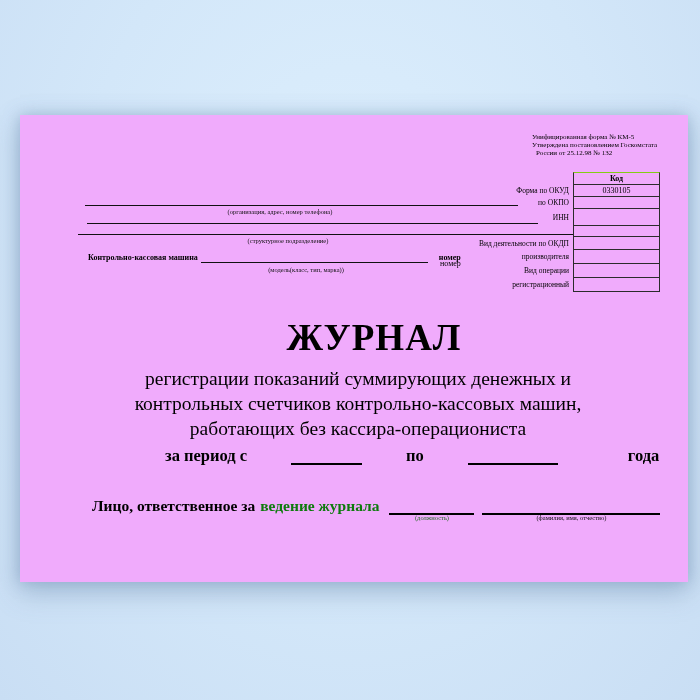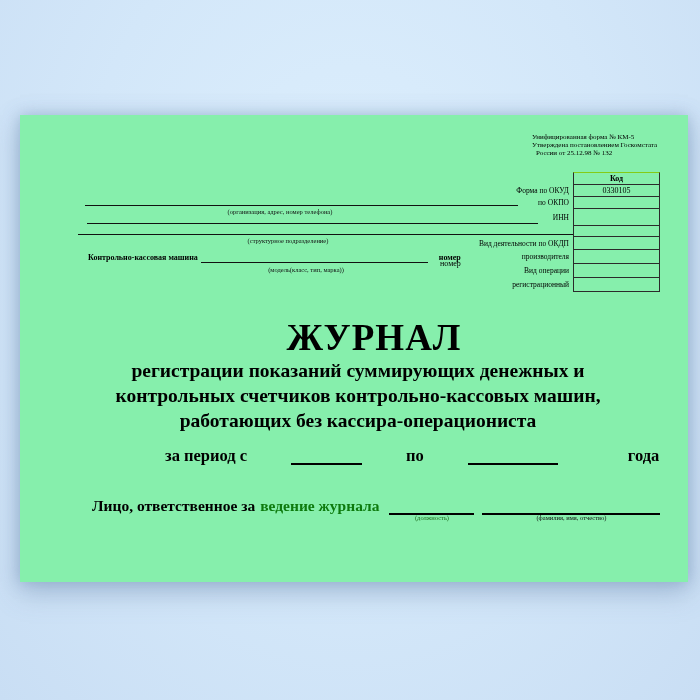--- a/index.html
+++ b/index.html
@@ -4,21 +4,21 @@
 <style>
   html,body{margin:0;padding:0;}
   body{
     width:700px;height:700px;overflow:hidden;
     background:radial-gradient(ellipse at 50% 35%, #ddeffd 0%, #d3e7f9 55%, #c9def4 100%);
     font-family:"Liberation Serif","DejaVu Serif",serif;
     color:#000;
   }
   .paper{
     position:absolute;left:20px;top:115px;width:668px;height:467px;
-    background:#86efac;
+    background:#f0abfc;
     box-shadow:0 0 14px rgba(125,155,190,.55), 0 10px 26px rgba(110,140,175,.45);
   }
   .abs{position:absolute;}
   
   .form-note{left:512px;top:18px;width:156px;font-size:7px;line-height:8px;text-align:left;}
   .form-note .l3{padding-left:4px;}
   
   .code-grid{left:353px;top:57px;width:287px;}
   .code-row{display:flex;}
   .code-label{
@@ -41,21 +41,21 @@
   .org-line2{left:67px;top:96px;width:451px;height:12px;}
   .org-line3{left:58px;top:107px;width:495px;height:12px;}
   .org-cap2{left:58px;top:122px;width:420px;}
   
   .kkm-row{left:68px;top:138px;display:flex;align-items:flex-start;font-size:8px;line-height:10px;white-space:nowrap;font-weight:bold;}
   .kkm-fill{display:inline-block;width:227px;height:9px;border-bottom:1px solid #111;margin:0 3px;}
   .kkm-nomer{margin-left:8px;}
   .kkm-cap{left:186px;top:151px;width:200px;}
   
   .title{left:20px;top:204px;width:668px;text-align:center;font-size:37px;font-weight:bold;line-height:1;letter-spacing:1px;}
-  .subtitle{left:4px;top:243px;width:668px;text-align:center;font-size:19.5px;font-weight:bold;line-height:25px;}
+  .subtitle{left:4px;top:251px;width:668px;text-align:center;font-size:19.5px;font-weight:normal;line-height:25px;}
   
   .period-row{left:145px;top:331px;display:flex;align-items:flex-end;font-size:16.5px;font-weight:bold;line-height:19px;white-space:nowrap;gap:36px;}
   .u-line{display:inline-block;height:16px;border-bottom:2px solid #000;}
   .pl1{width:71px;margin:0 8px;}
   .pl2{width:90px;margin:0 8px;}
   .goda{margin-left:26px;}
   
   .resp-row{left:72px;top:381px;display:flex;align-items:flex-end;font-size:15.5px;font-weight:bold;line-height:19px;white-space:nowrap;}
   .green{color:#0d7a0d;margin-left:5px;}
   .sig{position:relative;display:inline-block;height:17px;border-bottom:2px solid #000;}

